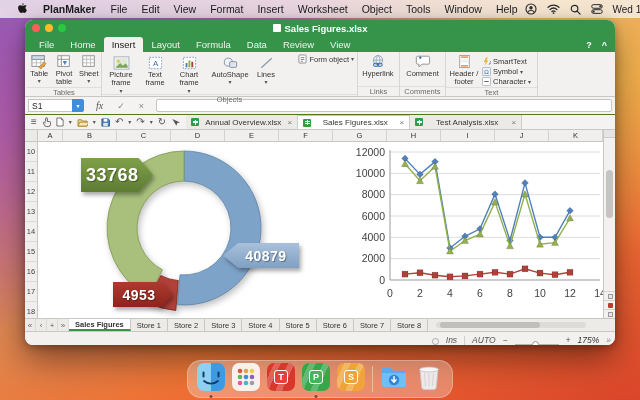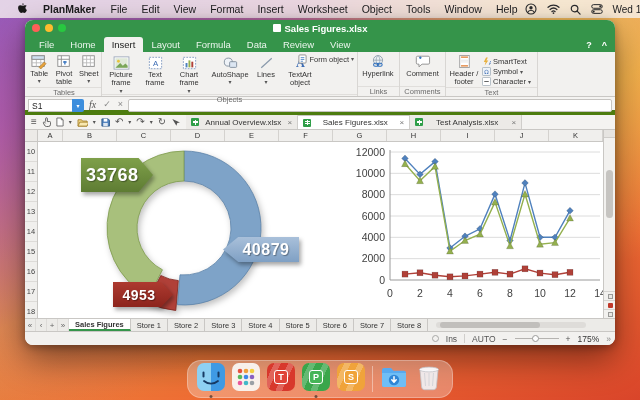--- a/index.html
+++ b/index.html
@@ -37,21 +37,21 @@
   .rgroup{display:flex;flex-direction:column;border-right:1px solid #d8d6d3;position:relative;}
   .rbtns{flex:1;display:flex;align-items:flex-start;padding-top:2px;}
   .rbtn{display:flex;flex-direction:column;align-items:center;font-size:7.5px;color:#333;line-height:1.1;text-align:center;}
   .rbtn svg{display:block;margin-bottom:1px;}
   .glabel{height:10px;font-size:7.5px;color:#6b6b6b;text-align:center;border-top:1px solid #e0dedb;line-height:10px;}
   .dd{font-size:6px;color:#555;line-height:1;}
   .smallcol{display:flex;flex-direction:column;justify-content:flex-start;gap:1px;padding-top:3px;}
   .sitem{display:flex;align-items:center;gap:2px;font-size:7.5px;color:#333;white-space:nowrap;}
   .form-obj{position:absolute;right:3px;top:2px;display:flex;align-items:center;gap:2px;font-size:7.5px;color:#333;white-space:nowrap;margin-left:16px;}
   
-  .frow{height:18px;background:#f4f3f1;display:flex;align-items:flex-start;padding:2px 3px;gap:3px;border-bottom:5px solid #4d7c0f;}
+  .frow{height:18px;background:#f4f3f1;display:flex;align-items:center;padding:2px 3px;gap:10px;border-bottom:1px solid #4d7c0f;}
   .namebox{display:flex;height:13px;}
   .namebox .nb{width:44px;background:#fff;border:1px solid #c6c4c1;border-right:none;font-size:8.5px;color:#222;padding:1px 3px;}
   .namebox .nbdd{width:12px;background:#3d8edd;color:#fff;font-size:6px;display:flex;align-items:center;justify-content:center;border-radius:0 2px 2px 0;}
   .fxi{font-family:"Liberation Serif",serif;font-style:italic;font-size:10px;color:#555;padding:0 2px;}
   .fok{color:#8a8a8a;font-size:9px;padding:0 2px;}
   .finput{flex:1;height:13px;background:#fff;border:1px solid #c6c4c1;border-radius:2px;font-size:8.5px;padding:0 3px;outline:none;}
   
   .trow{height:15px;background:#f4f3f1;border-bottom:1px solid #c9c7c4;display:flex;align-items:stretch;}
   .ticons{display:flex;align-items:center;gap:5px;padding:0 6px;color:#555;font-size:10px;}
   .ticons .tg{line-height:1;}
@@ -76,21 +76,21 @@
   .rowhead{position:absolute;left:0;top:0;width:13px;height:176px;background:#f0efed;border-right:1px solid #c9c7c4;}
   .rn{height:20px;font-size:7.5px;color:#444;display:flex;align-items:center;justify-content:center;border-bottom:1px solid #dddbd8;}
   #donut-svg{position:absolute;left:60px;top:0;filter:drop-shadow(2px 3px 3px rgba(0,0,0,.25));}
   .co{position:absolute;filter:drop-shadow(2px 3px 2px rgba(0,0,0,.35));z-index:5;}
   .callout{width:100%;height:100%;display:flex;align-items:center;justify-content:center;
     color:#fff;font-weight:bold;letter-spacing:.5px;text-shadow:1px 1px 1px rgba(0,0,0,.35);}
   .co.right .callout{clip-path:polygon(0 0,80% 0,100% 50%,80% 100%,0 100%);padding-right:13%;}
   .co.left  .callout{clip-path:polygon(20% 0,100% 0,100% 100%,20% 100%,0 50%);padding-left:13%;}
   .co.green{left:56px;top:16px;width:72px;height:34px;font-size:18px;}
   .co.green .callout{background:linear-gradient(180deg,#7fa04a,#5e7c33);}
-  .co.blue{left:198px;top:95px;width:76px;height:25px;font-size:16px;}
+  .co.blue{left:198px;top:101px;width:76px;height:25px;font-size:14px;}
   .co.blue .callout{background:linear-gradient(180deg,#a9c0da,#7fa0c4);}
   .co.red{left:88px;top:140px;width:60px;height:25px;font-size:14px;}
   .co.red .callout{background:linear-gradient(180deg,#ad3a30,#8c241c);}
   #line-svg{position:absolute;left:315px;top:2px;}
   .tick{font:10.5px "Liberation Sans",sans-serif;fill:#3f3f3f;}
   
   .vscroll{position:absolute;right:0;top:110px;width:12px;height:188px;background:#f2f1ef;border-left:1px solid #c9c7c4;z-index:6;}
   .vsplit{height:8px;background:#e6e4e1;border-bottom:1px solid #cfcdca;}
   .vthumb{position:absolute;left:2px;top:40px;width:7px;height:48px;background:#c6c4c1;border-radius:4px;}
   .vbot{position:absolute;bottom:0;left:0;width:12px;}
@@ -99,22 +99,22 @@
   .vb .reddot{width:5px;height:5px;border-radius:1px;background:#c0392b;}
   
   .stabs{height:13px;background:#ecebe8;border-top:1px solid #c9c7c4;display:flex;align-items:stretch;font-size:7.5px;color:#333;}
   .snav{width:11px;display:flex;align-items:center;justify-content:center;color:#666;font-size:8px;border-right:1px solid #dddbd8;}
   .stab{padding:0 6px;display:flex;align-items:center;border-right:1px solid #c9c7c4;white-space:nowrap;}
   .stab.active{background:#fff;font-weight:bold;border-bottom:2px solid #35944a;}
   .hscroll{flex:1;display:flex;align-items:center;padding:0 8px;}
   .htrack{width:150px;height:6px;background:#dedcd9;border-radius:3px;position:relative;}
   .hthumb{position:absolute;left:4px;top:0;width:100px;height:6px;background:#c1bfbc;border-radius:3px;}
   
-  .status{height:14px;background:#f2f1ef;border-top:1px solid #c9c7c4;display:flex;align-items:center;
-    justify-content:flex-end;gap:7px;font-size:8.5px;color:#555;padding:0 4px;}
+  .status{height:14px;background:#f2f1ef;border-top:1px solid #c9c7c4;display:flex;align-items:flex-end;
+    justify-content:flex-end;gap:7px;font-size:8.5px;color:#555;padding:0 4px;font-style:italic;}
   .scircle{width:7px;height:7px;border:1px solid #a8a8a6;border-radius:50%;}
   .ssep{width:1px;height:9px;background:#d0cecb;}
   .ztrack{width:44px;height:1px;background:#b5b3b0;position:relative;}
   .zthumb{position:absolute;left:17px;top:-3px;width:7px;height:7px;border-radius:50%;background:#fdfdfd;border:1px solid #9a9a98;}
   .ovf{color:#8a8a88;}
   
   .dock{position:absolute;left:50%;bottom:2px;transform:translateX(-50%);height:38px;padding:3px 9px;
     display:flex;align-items:center;gap:7px;background:rgba(250,240,234,.32);border:1px solid rgba(255,255,255,.28);border-radius:14px;}
   .ditem{position:relative;width:28px;height:32px;display:flex;align-items:flex-start;justify-content:center;}
   .ditem svg{display:block;}
@@ -293,26 +293,20 @@
             </svg>
           <span>AutoShape</span>
           <span class="dd">▾</span>
         </div>
         <div class="rbtn" style="width:28px">
           <svg width="15" height="14" viewBox="0 0 17 16">
               <line x1="2.5" y1="13.5" x2="14.5" y2="2.5" stroke="#8a9aac" stroke-width="1.4"></line>
             </svg>
           <span>Lines</span>
           <span class="dd">▾</span>
-        </div>
-        <div class="rbtn" style="width:40px">
-          <svg width="15" height="14" viewBox="0 0 17 16">
-              <text x="8.5" y="13" text-anchor="middle" font-size="14" font-weight="bold" fill="#3d6db5" font-family="Liberation Serif">A</text>
-            </svg>
-          <span>TextArt object</span>
         </div>
       </div>
       <div class="glabel">Objects</div>
     </div>
 
     <div class="rgroup" style="width:42px">
       <div class="rbtns" style="justify-content:flex-start">
         <div class="rbtn" style="width:40px">
           <svg width="16" height="15" viewBox="0 0 18 17">
               <circle cx="9" cy="7" r="5.2" fill="#eef2f5" stroke="#8a9aa8"></circle>

